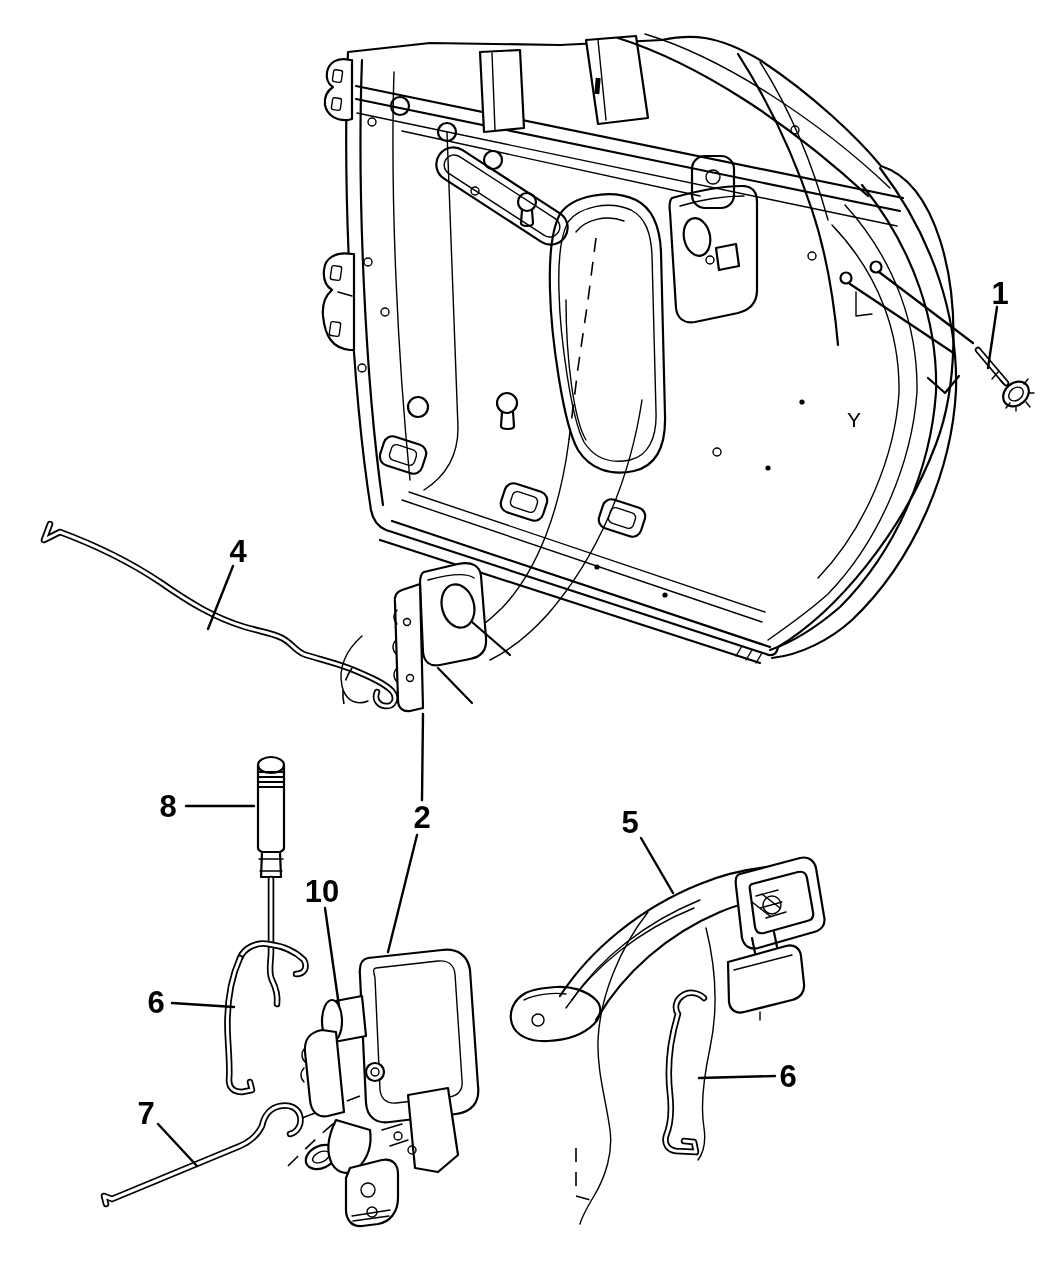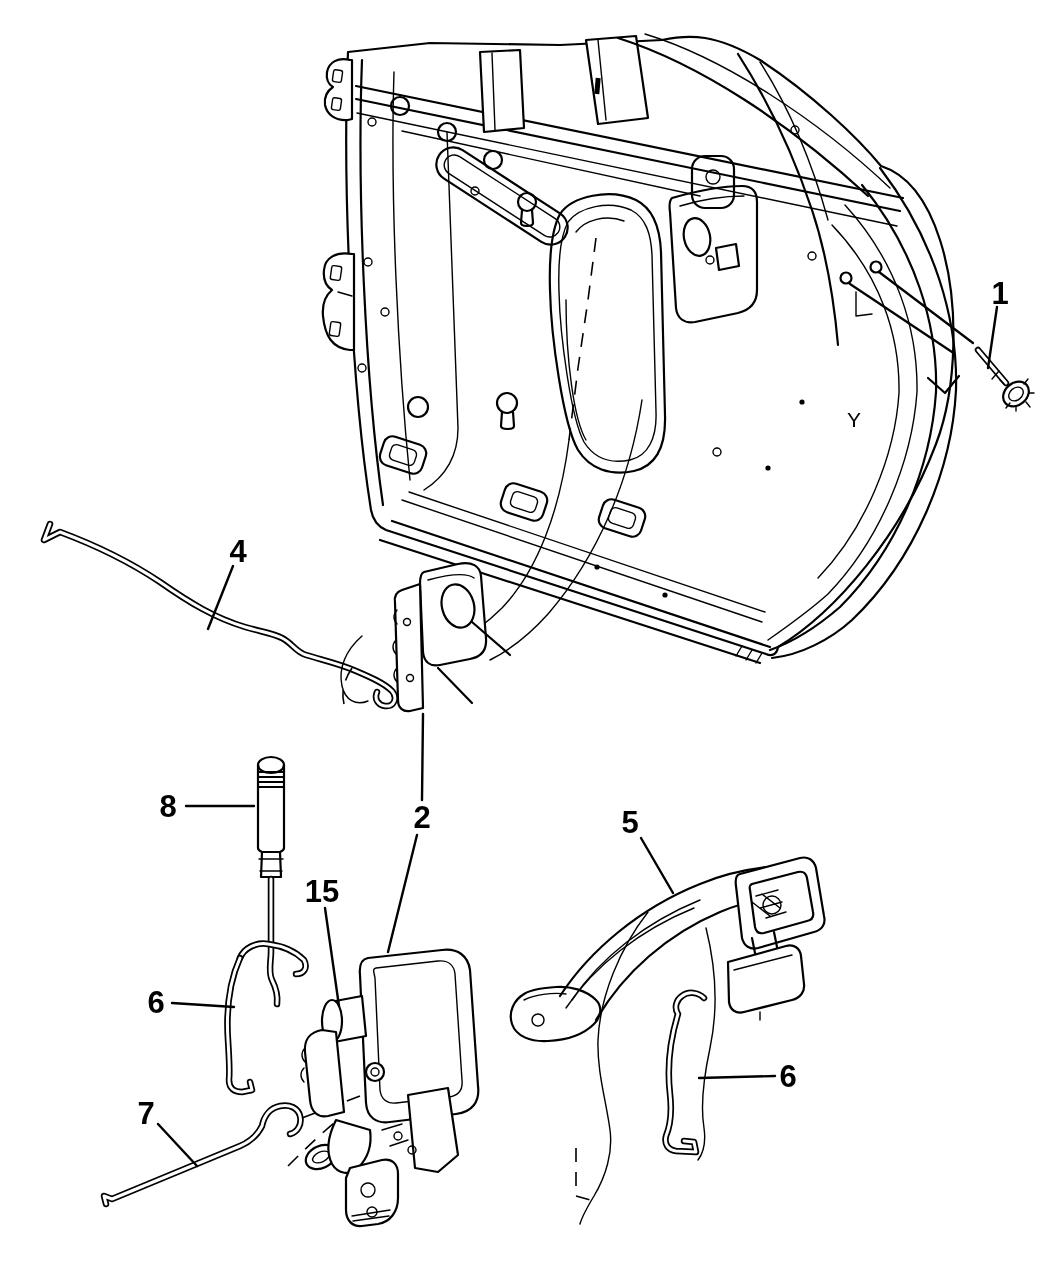--- a/index.html
+++ b/index.html
@@ -287,20 +287,20 @@
     <path class="leader" d="M158,1124 L197,1166"></path>
     <path class="leader" d="M641,838 L673,893"></path>
     <path class="leader" d="M699,1078 L775,1076"></path>
   </g>
 </svg>
 
 <span class="callout" style="left:1000px;top:293px;">1</span>
 <span class="callout" style="left:238px;top:551px;">4</span>
 <span class="callout" style="left:168px;top:806px;">8</span>
 <span class="callout" style="left:422px;top:817px;">2</span>
-<span class="callout" style="left:322px;top:891px;">15</span>
+<span class="callout" style="left:322px;top:891px;">10</span>
 <span class="callout" style="left:156px;top:1002px;">6</span>
 <span class="callout" style="left:146px;top:1113px;">7</span>
 <span class="callout" style="left:630px;top:822px;">5</span>
 <span class="callout" style="left:788px;top:1076px;">6</span>
 <span class="ref-letter" style="left:854px;top:419px;">Y</span>
 
 </div>
 
 </body></html>

